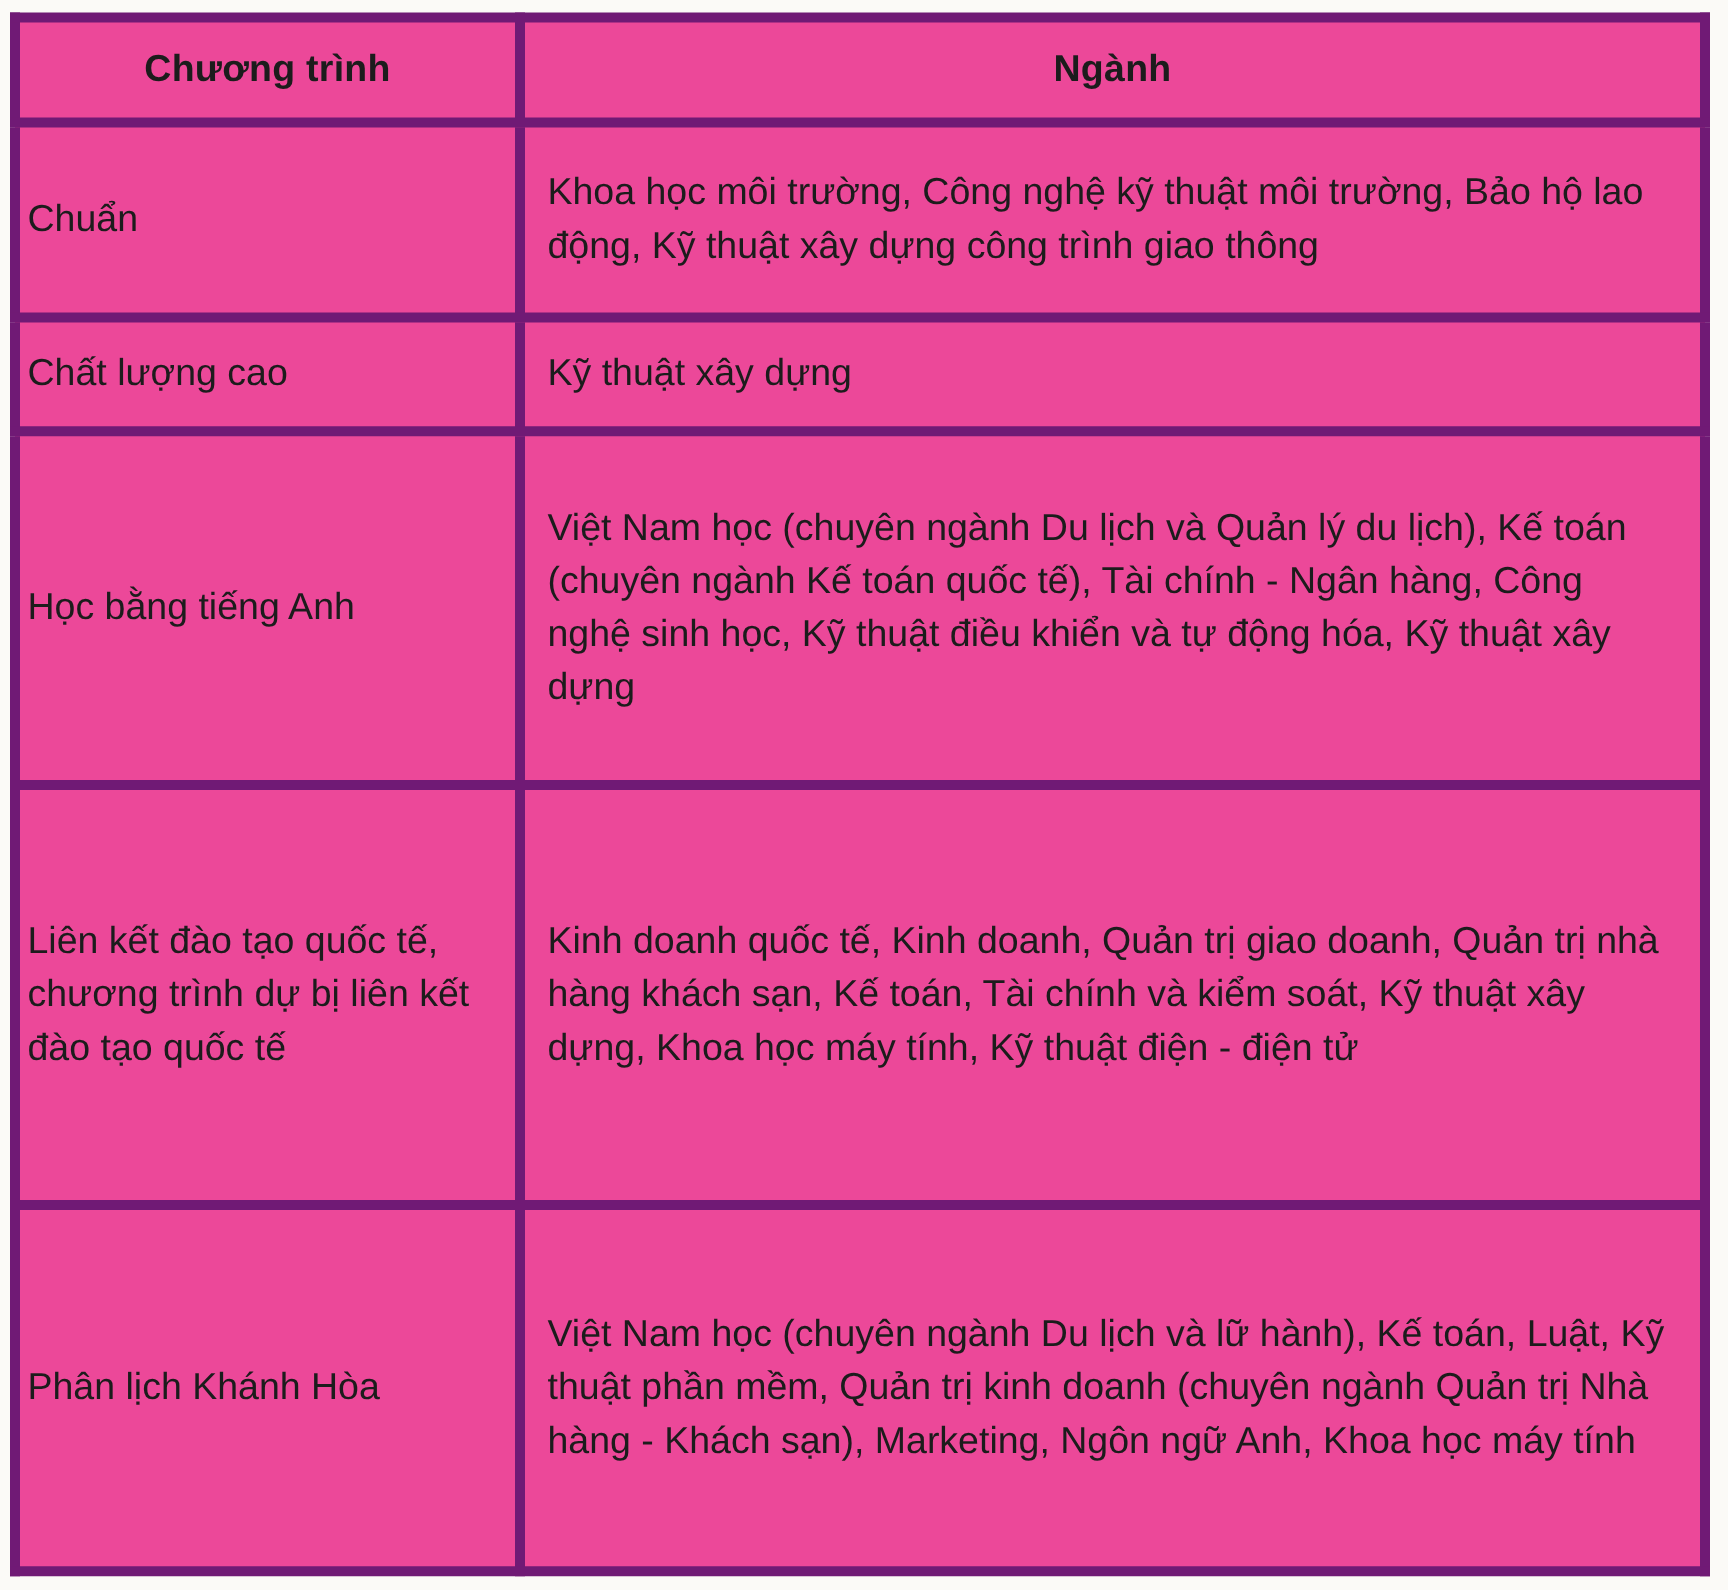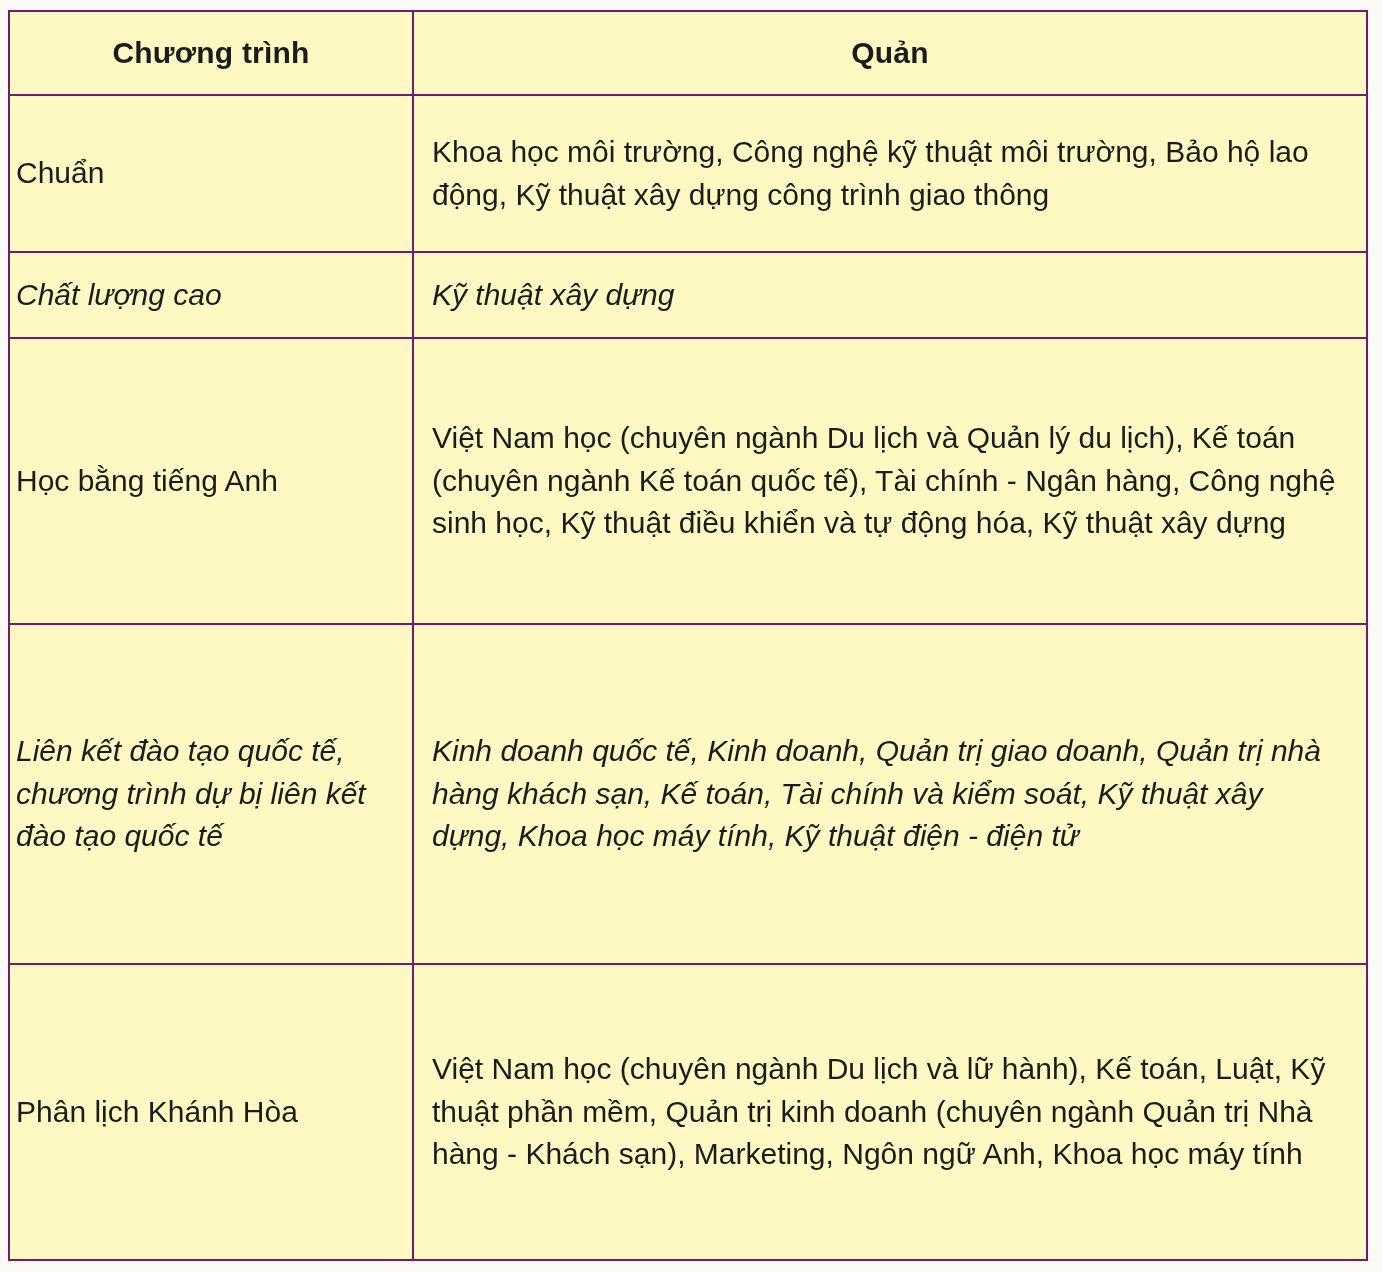--- a/index.html
+++ b/index.html
@@ -31,22 +31,22 @@
     border-collapse: collapse;
     table-layout: fixed;
     background: #fbfaf7;
   }
 
   table.data-table col.col-program { width: 404px; }
   table.data-table col.col-major  { width: auto; }
 
   table.data-table th,
   table.data-table td {
-    border: 2px solid #701a75;
-    background: #fef9c3;
+    border: 8px solid #701a75;
+    background: #ec4899;
     vertical-align: middle;
     box-sizing: border-box;
   }
 
   
   table.data-table thead th {
     text-align: center;
     font-weight: bold;
     font-size: 30px;
     line-height: 1.25;
@@ -69,24 +69,24 @@
   }
 
   table.data-table tbody td.cell-major {
     padding-left: 18px;
     padding-right: 22px;
     margin-left: 26px;
   }
 
   
   tr[data-row="0"] td { height: 134px; }
-  tr[data-row="1"] td { height: 64px; font-style: italic; }
+  tr[data-row="1"] td { height: 64px; }
   tr[data-row="2"] td { height: 244px; }
   tr[data-row="3"] td { height: 194px; }
-  tr[data-row="4"] td { height: 289px; font-style: italic; }
+  tr[data-row="4"] td { height: 289px; }
   tr[data-row="5"] td { height: 252px; }
 
   .cell-text {
     display: block;
     white-space: pre-line;
   }
 </style>
 </head>
 <body>
 
@@ -97,21 +97,21 @@
       <col class="col-program">
       <col class="col-major">
     </colgroup>
 
     <thead>
       <tr>
         <th>
           <span class="cell-text">Chương trình</span>
         </th>
         <th>
-          <span class="cell-text">Quản</span>
+          <span class="cell-text">Ngành</span>
         </th>
       </tr>
     </thead>
 
     <tbody>
 
       <tr data-row="0">
         <td class="cell-program">
           <span class="cell-text">Chuẩn</span>
         </td>

